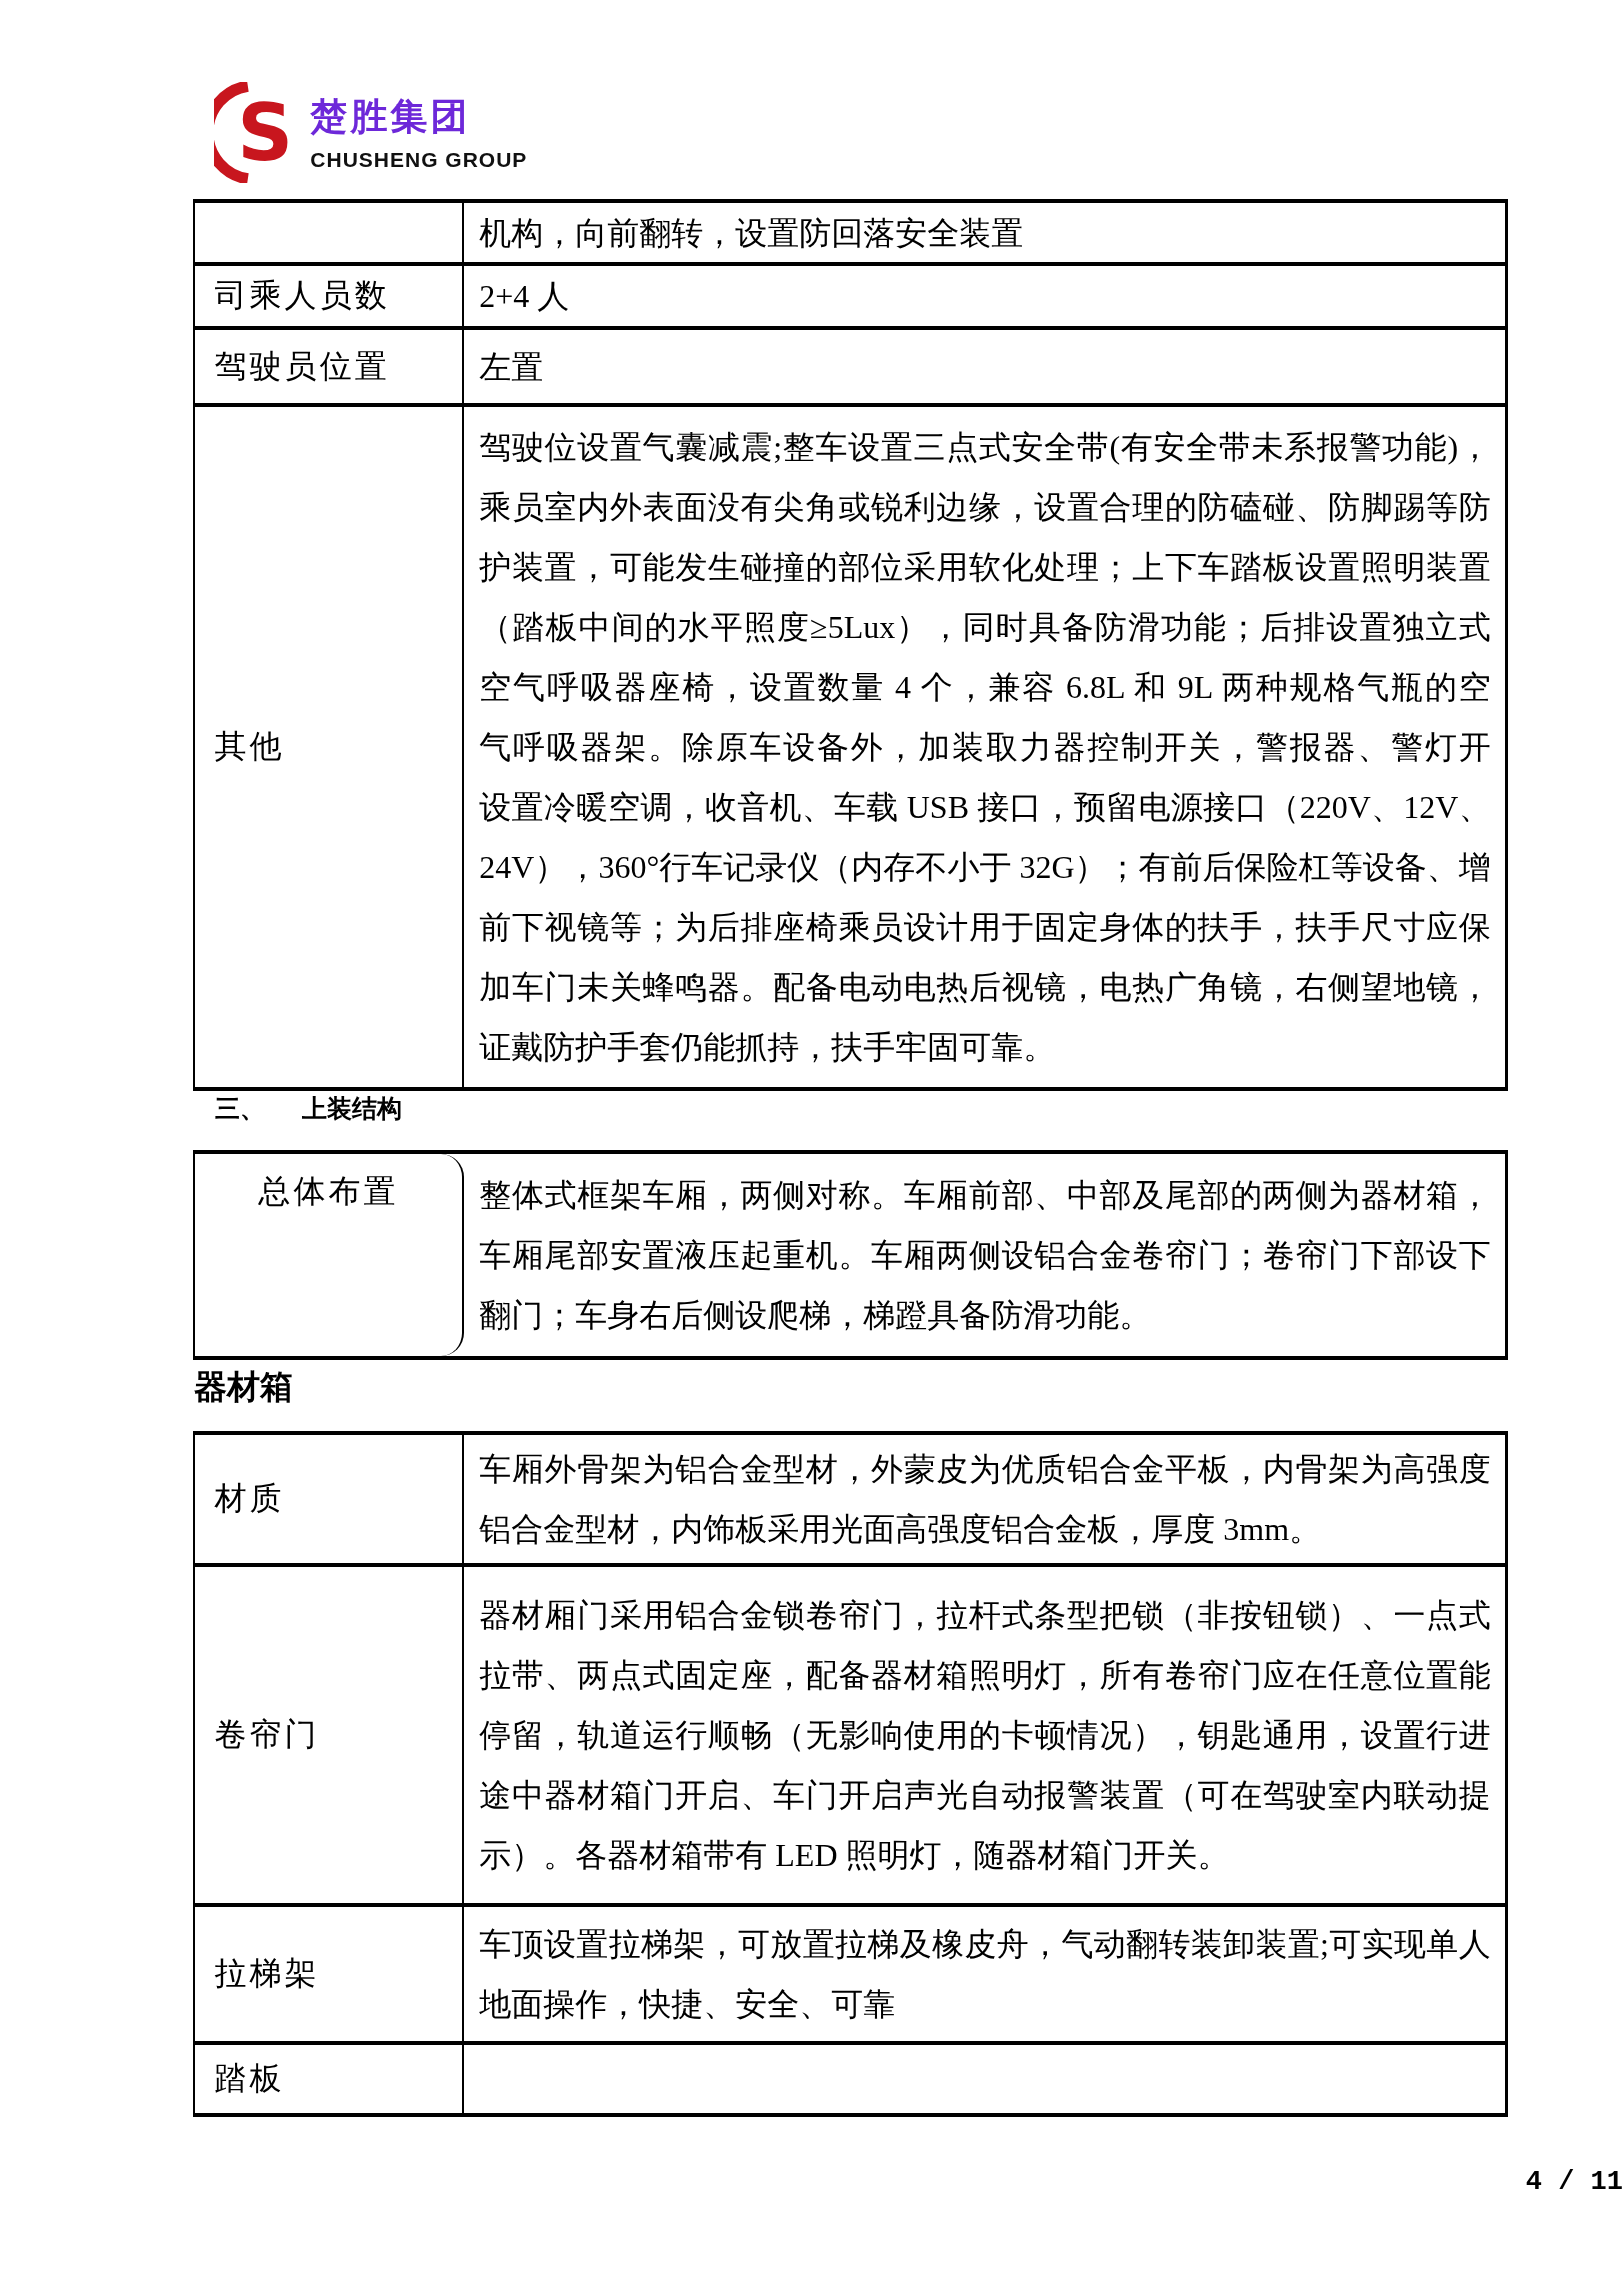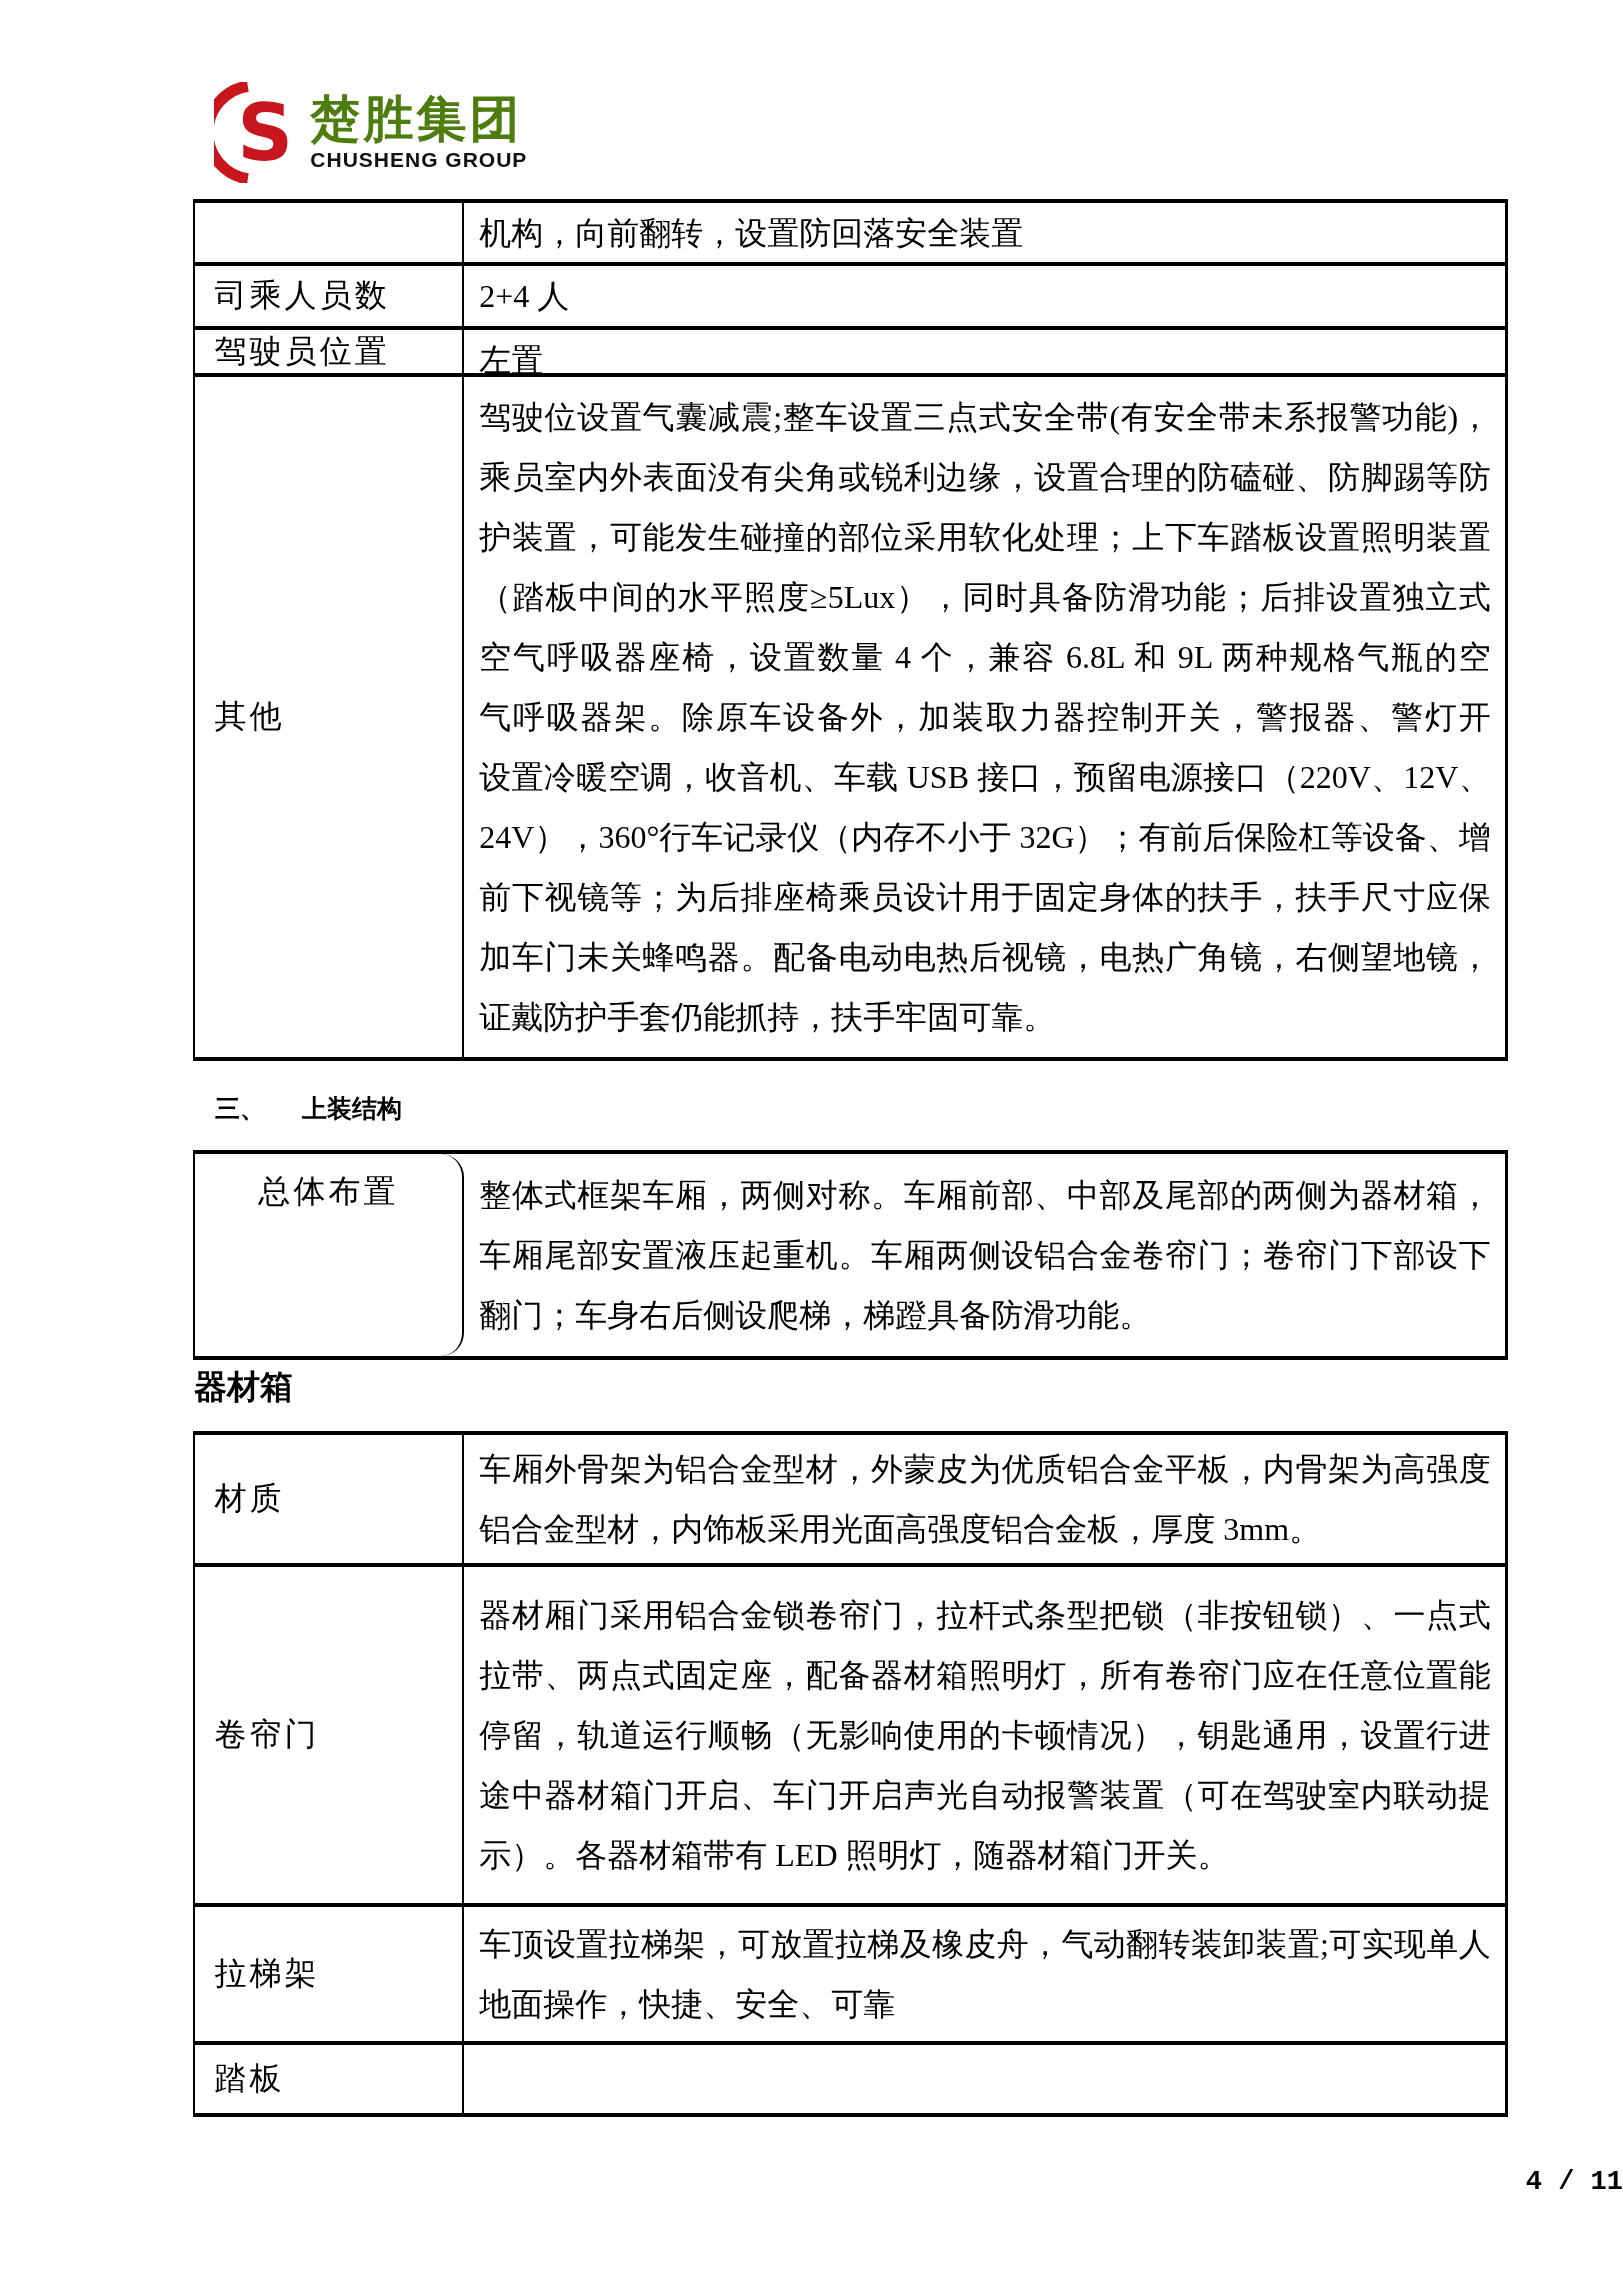--- a/index.html
+++ b/index.html
@@ -8,22 +8,22 @@
     width:1623px;height:2295px;
     background:#ffffff;
     font-family:"Liberation Serif","DejaVu Serif",serif;
     color:#000;
     overflow:hidden;
   }
   
   .logo{position:absolute;top:82px;left:214px;display:flex;align-items:center;gap:13.3px;}
   .logo .mark{display:block;}
   .brand .cn{
-    font-family:Liberation Serif, serif;
-    font-weight:bold;font-size:50px;line-height:53px;letter-spacing:3.1px;color:#4d7c0f;
+    font-family:Liberation Mono, monospace;
+    font-weight:bold;font-size:37px;line-height:53px;letter-spacing:3.1px;color:#6d28d9;
   }
   .brand .en{
     font-family:"Liberation Sans","DejaVu Sans",sans-serif;
     font-weight:bold;font-size:21px;line-height:24.5px;letter-spacing:1px;color:#111;margin-top:2px;
   }
   
   .tbl{
     position:absolute;left:193px;width:1315px;
     box-sizing:border-box;
     border:2.6px solid #000;
@@ -44,21 +44,21 @@
     padding:0 14.3px 0 15.3px;box-sizing:border-box;border-radius:19px;
   }
   .ln{
     font-size:32px;line-height:60px;height:60px;
     overflow:hidden;text-align:left;white-space:normal;
   }
   .ln.just{text-align:justify;text-align-last:justify;}
   
   #t1 .row:nth-child(1){height:59px;}
   #t1 .row:nth-child(2){height:64px;}
-  #t1 .row:nth-child(3){height:47px;}
+  #t1 .row:nth-child(3){height:77px;}
   #t1 .row:nth-child(4){height:684px;}
   #t1{top:199px;}
   #t2{top:1150px;}
   #t2 .row:nth-child(1){height:202px;}
   #t2 .lab{align-items:flex-start;justify-content:center;padding-left:0;padding-top:16.4px;border-radius:23px;}
   #t3{top:1431px;}
   #t3 .row:nth-child(1){height:128px;}
   #t3 .row:nth-child(2){height:340px;}
   #t3 .row:nth-child(3){height:138px;}
   #t3 .row:nth-child(4){height:72px;}

